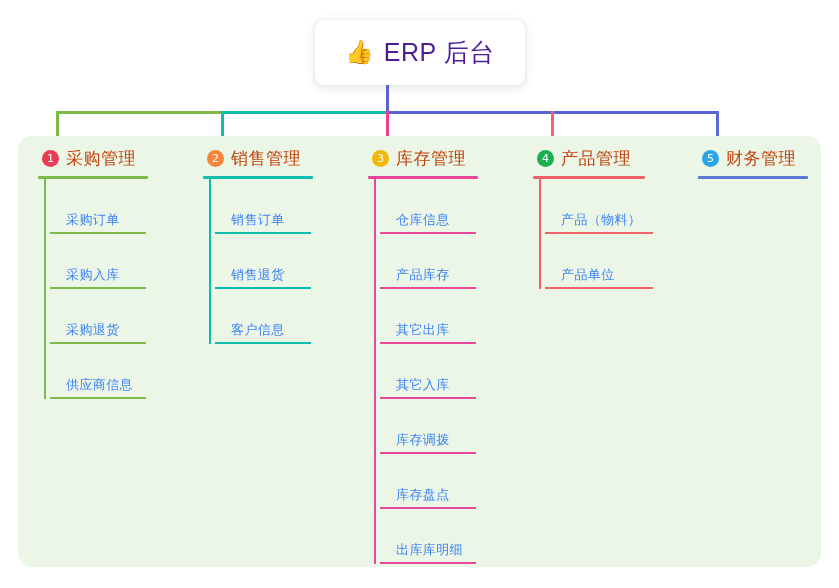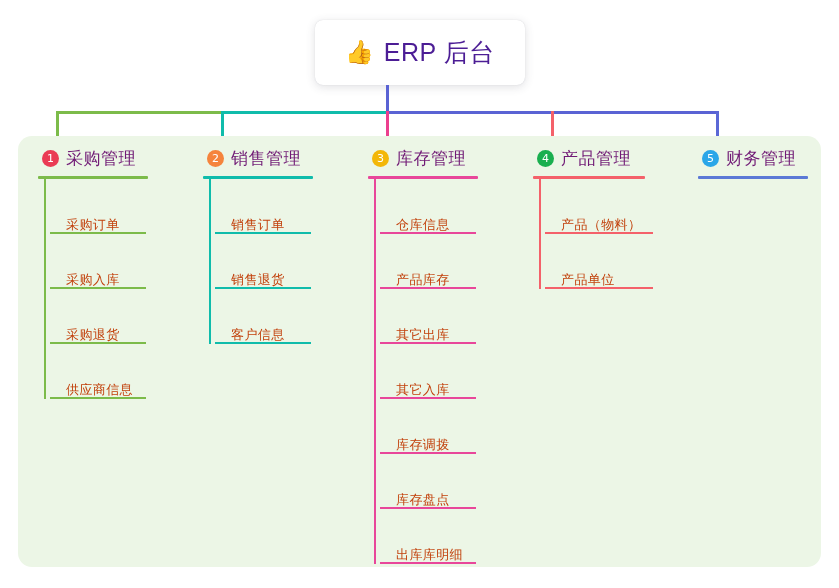--- a/index.html
+++ b/index.html
@@ -89,21 +89,21 @@
     border-radius: 50%;
     color: #fff;
     font-size: 11px;
     line-height: 17px;
     text-align: center;
     font-family: "DejaVu Sans", sans-serif;
     flex: 0 0 auto;
   }
   .col-title {
     font-size: 17px;
-    color: #701a75;
+    color: #c2410c;
     white-space: nowrap;
     letter-spacing: 0.5px;
   }
   .head-rule {
     height: 3px;
     margin-top: 6px;
     border-radius: 1px;
   }
 
   .leaves {
@@ -121,22 +121,23 @@
   .leaf {
     position: relative;
     height: 55px;
     box-sizing: border-box;
     display: flex;
     align-items: flex-end;
     padding-left: 22px;
   }
   .leaf .leaf-label {
     font-size: 13px;
-    color: #c2410c;
+    color: #3b82f6;
     white-space: nowrap;
+    padding-bottom: 5px;
     letter-spacing: 0.4px;
   }
   .leaf .leaf-rule {
     position: absolute;
     left: 6px;
     bottom: 0;
     height: 2px;
   }
 </style>
 </head>

